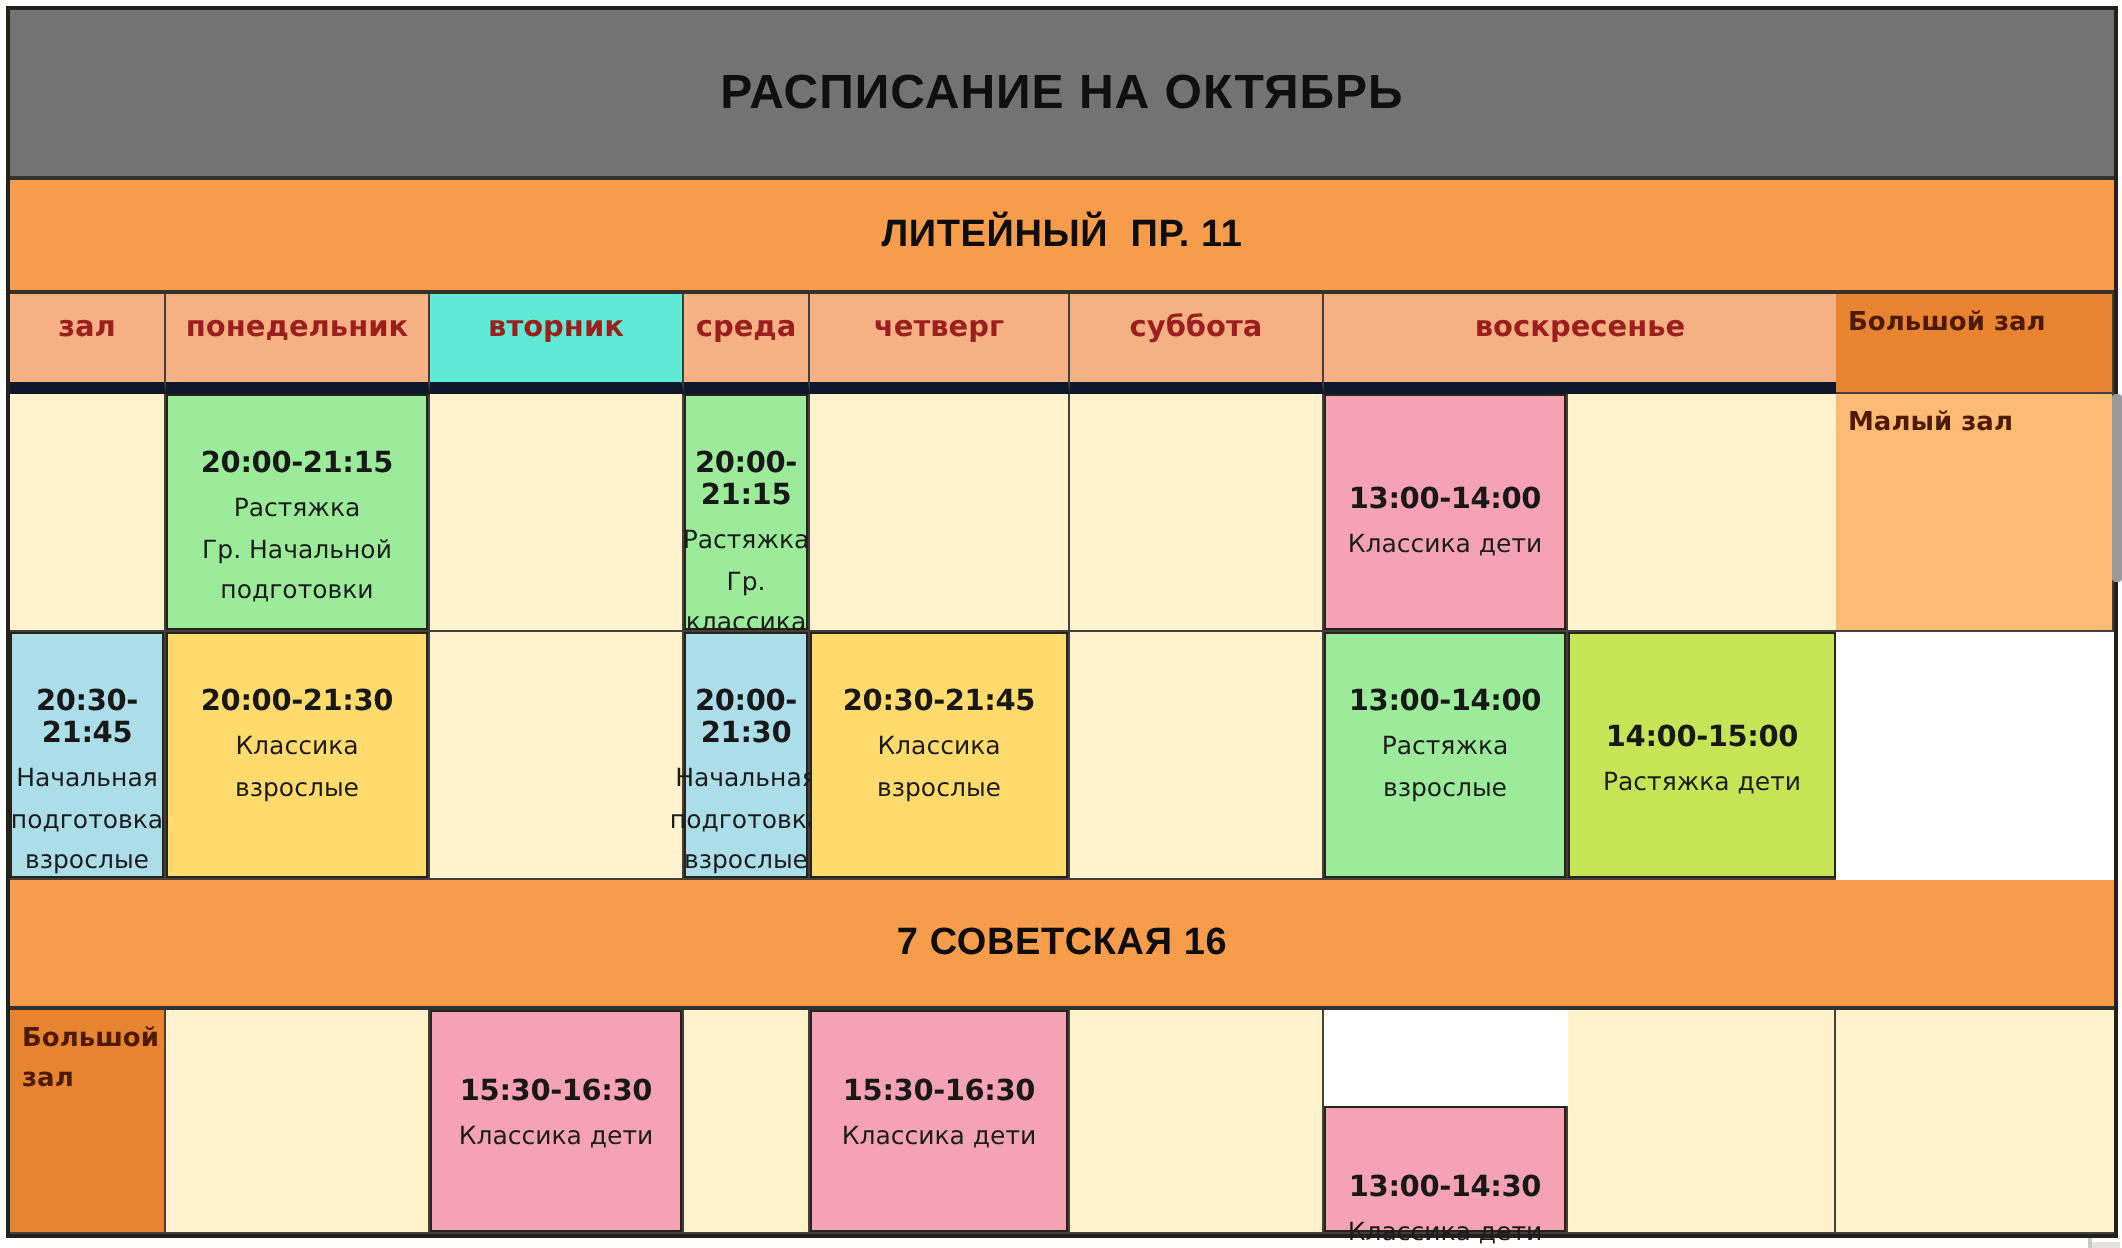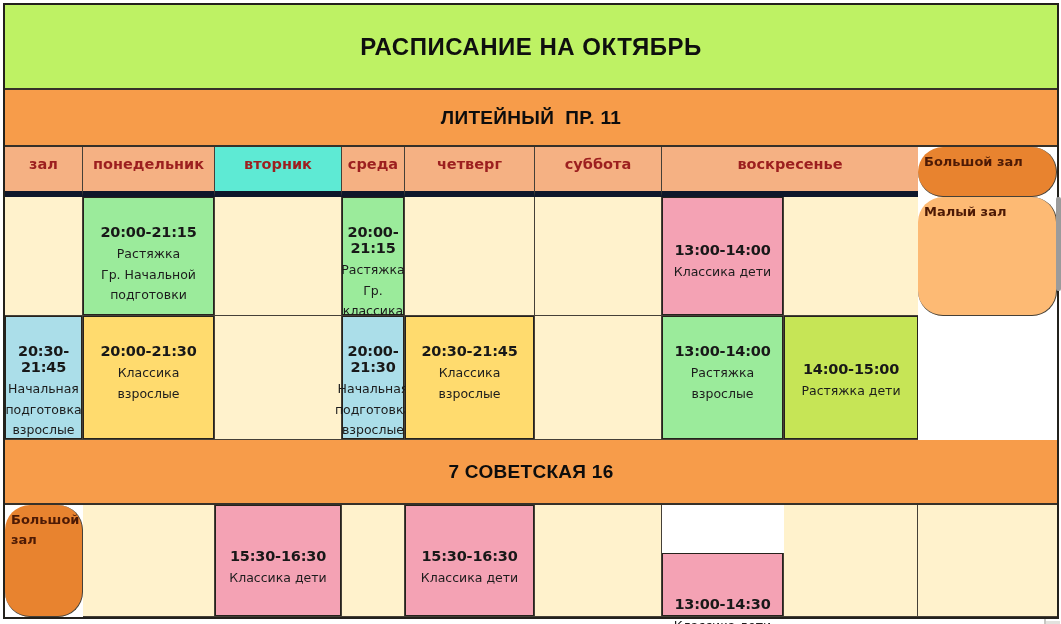--- a/index.html
+++ b/index.html
@@ -18,42 +18,42 @@
          border-bottom:2px solid #363129;}
   .banner-text{font-family:"Liberation Sans",sans-serif;font-weight:bold;
          font-size:19px;color:#0d0d0d;white-space:pre;letter-spacing:.3px;}
   .hdr{display:flex;justify-content:center;align-items:flex-start;
          padding-top:9px;box-sizing:border-box;
          font-weight:bold;font-size:14.5px;color:#9C1F1F;
          border-right:1px solid #454037;border-bottom:6px solid #0f172a;}
   .sun-span{grid-column:span 2;}
   .hall{box-sizing:border-box;padding:5px 6px;font-weight:bold;font-size:13px;
          line-height:1.55;color:#4d1a05;
-         border-right:1px solid #454037;border-bottom:1px solid #454037;border-radius:25px;}
+         border-right:1px solid #454037;border-bottom:1px solid #454037;}
   .cell{box-sizing:border-box;display:flex;flex-direction:column;align-items:center;
          text-align:center;padding:27px 4px 4px 4px;
          border-right:1px solid #454037;border-bottom:1px solid #454037;}
-  .r3 .cell, .cell.r3{padding-top:43px;}
+  .r3 .cell, .cell.r3{padding-top:33px;}
   .cell.low{padding-top:45px;}
   .cell.act{box-shadow:inset 0 0 0 1px #26221c;}
   .nr{border-right:none;}
   .time{font-weight:bold;font-size:14.5px;color:#181818;letter-spacing:-.2px;}
   .desc{font-size:12.5px;color:#1c1c1c;line-height:1.65;margin-top:4px;
         white-space:pre-line;}
   .vscroll{position:absolute;right:0;top:197px;width:5px;height:94px;
         background:#9b9b9b;border-radius:2px;}
   .scorner-v{position:absolute;left:1044px;top:619px;width:2px;height:5px;background:#c8c8c4;}
   .scorner-h{position:absolute;left:1046px;top:621px;width:14px;height:3px;background:#e2e2de;}
 </style>
 </head>
 <body>
 
 <div class="table">
 
-  <div class="title span-all" style="background-color: #bef264;">
+  <div class="title span-all" style="background-color: #737373;">
     <span class="title-text">РАСПИСАНИЕ НА ОКТЯБРЬ</span>
   </div>
 
   <div class="banner span-all" style="background-color: rgb(247, 156, 74);">
     <span class="banner-text">ЛИТЕЙНЫЙ  ПР. 11</span>
   </div>
 
   <div class="hdr" style="background-color: rgb(245, 177, 131);">зал</div>
   <div class="hdr" style="background-color: rgb(245, 177, 131);">понедельник</div>
   <div class="hdr" style="background-color: #5eead4;">вторник</div>

